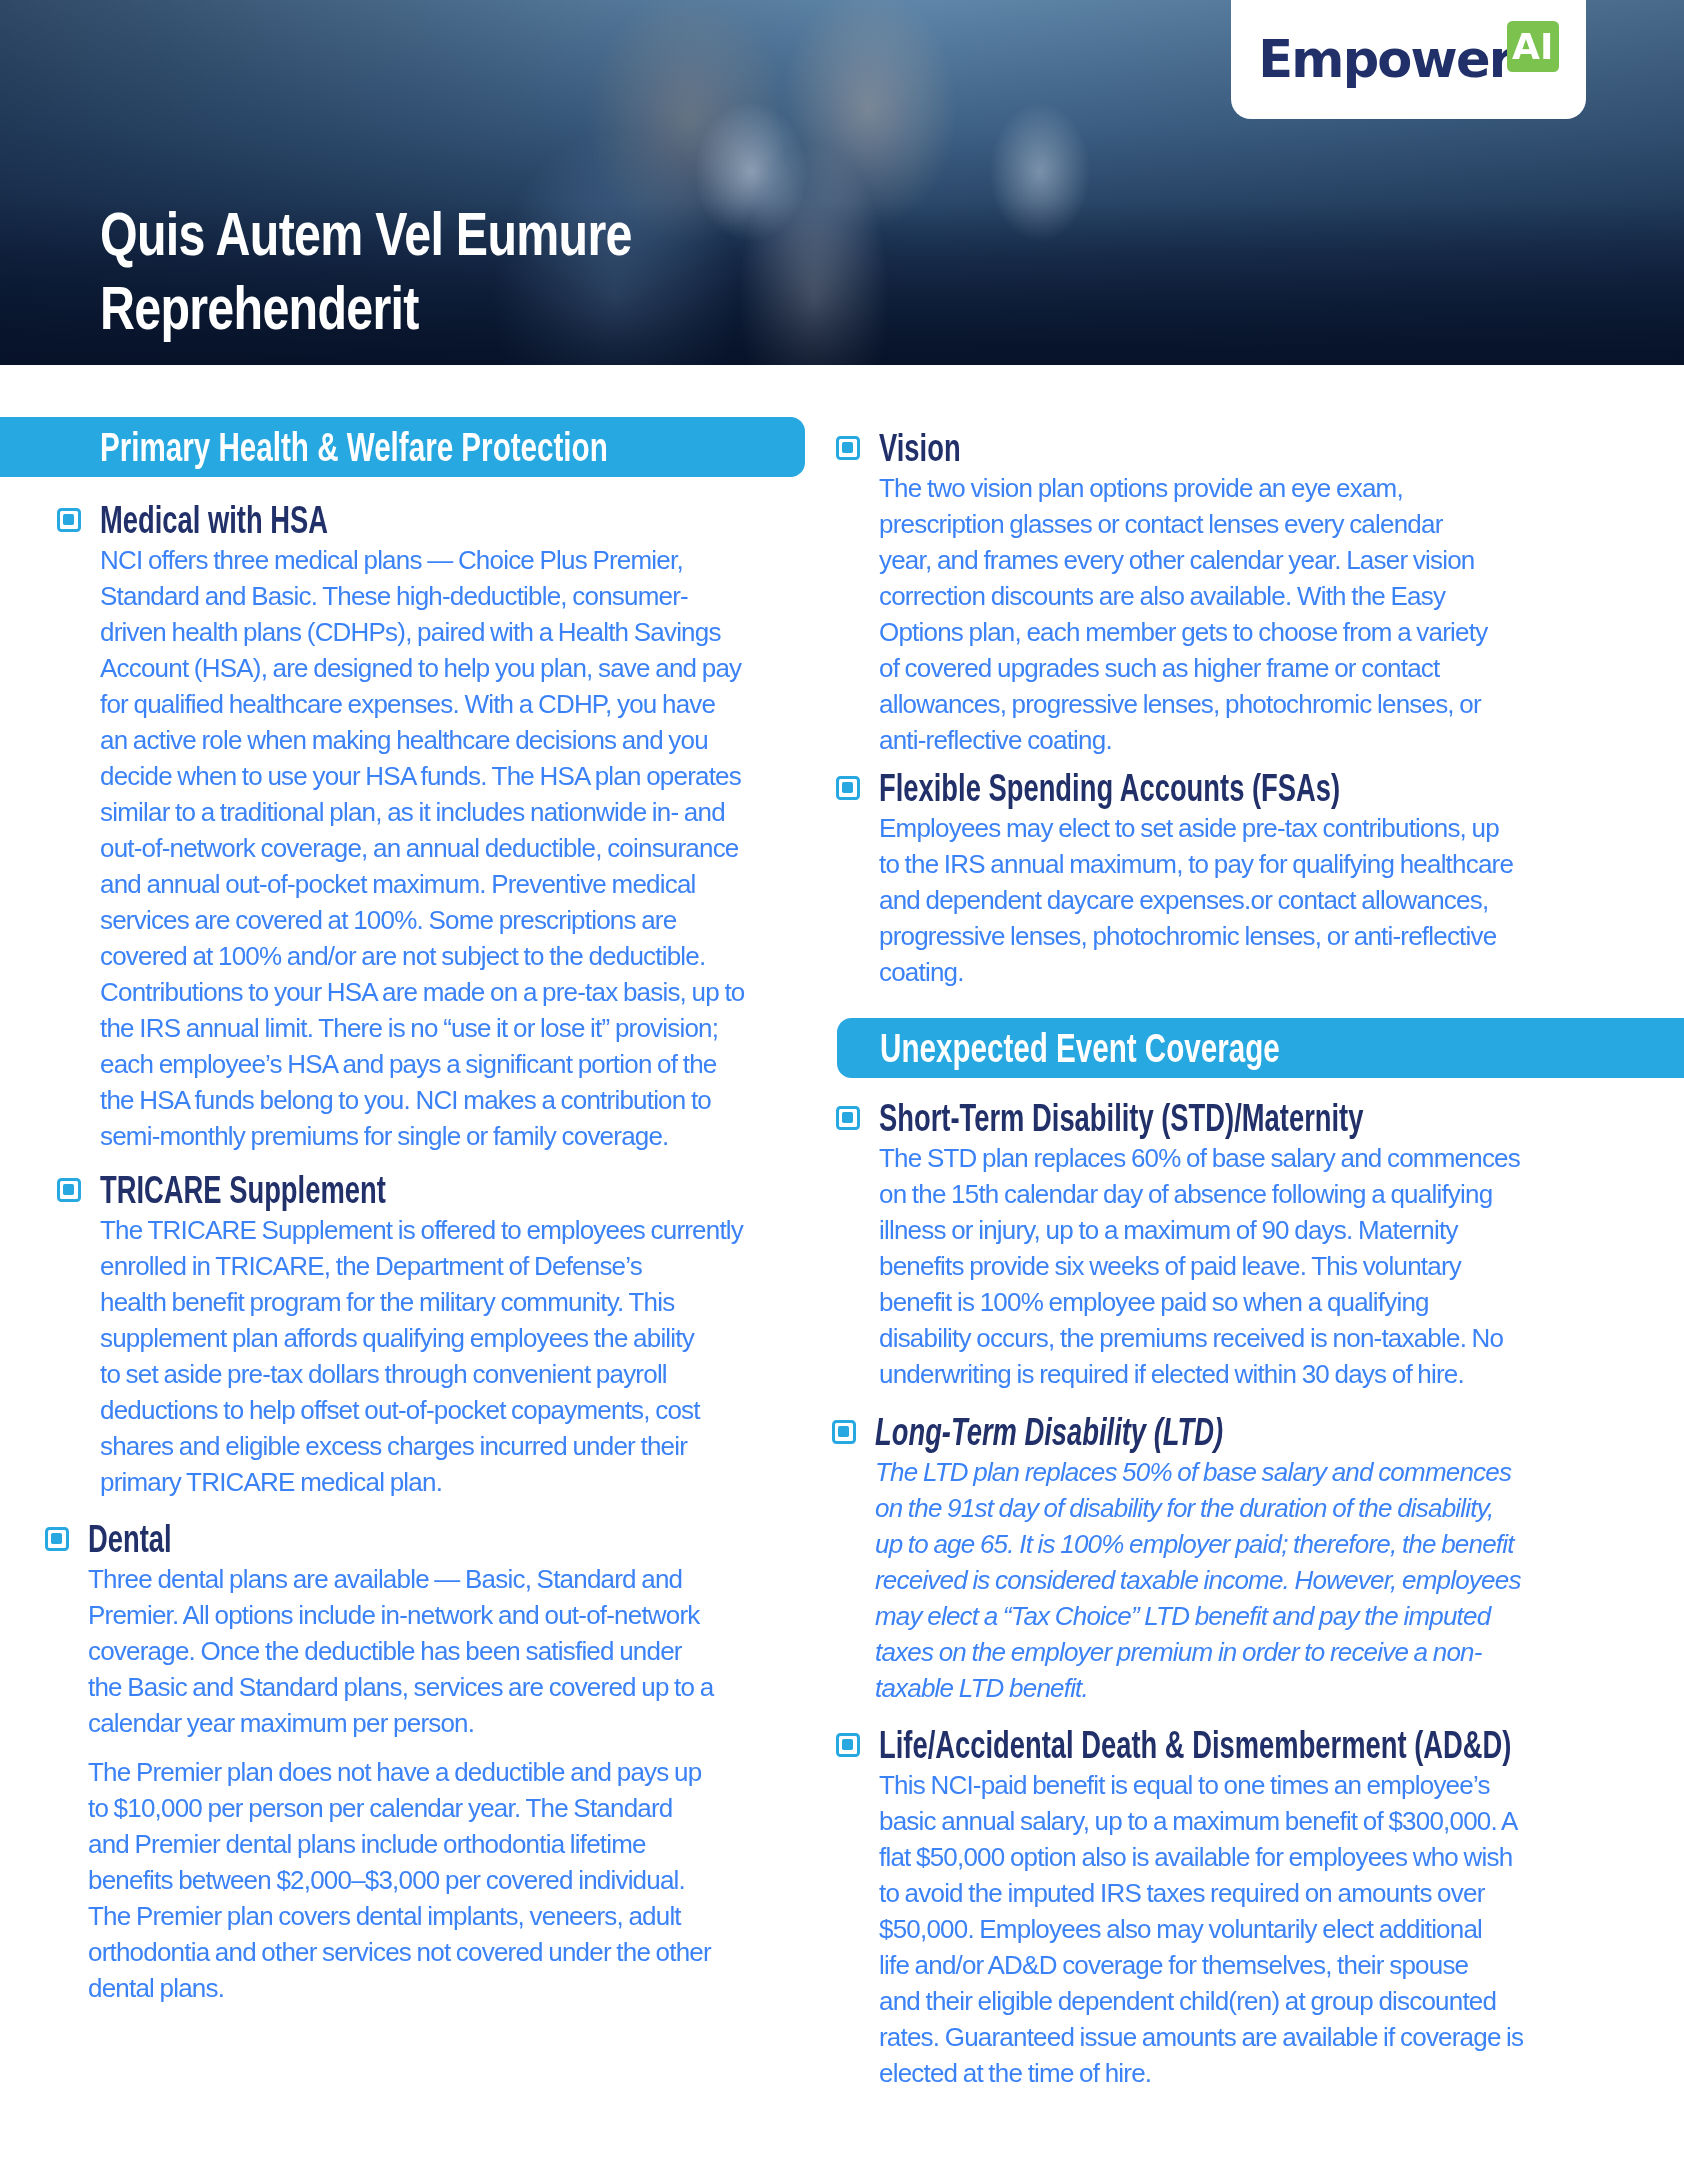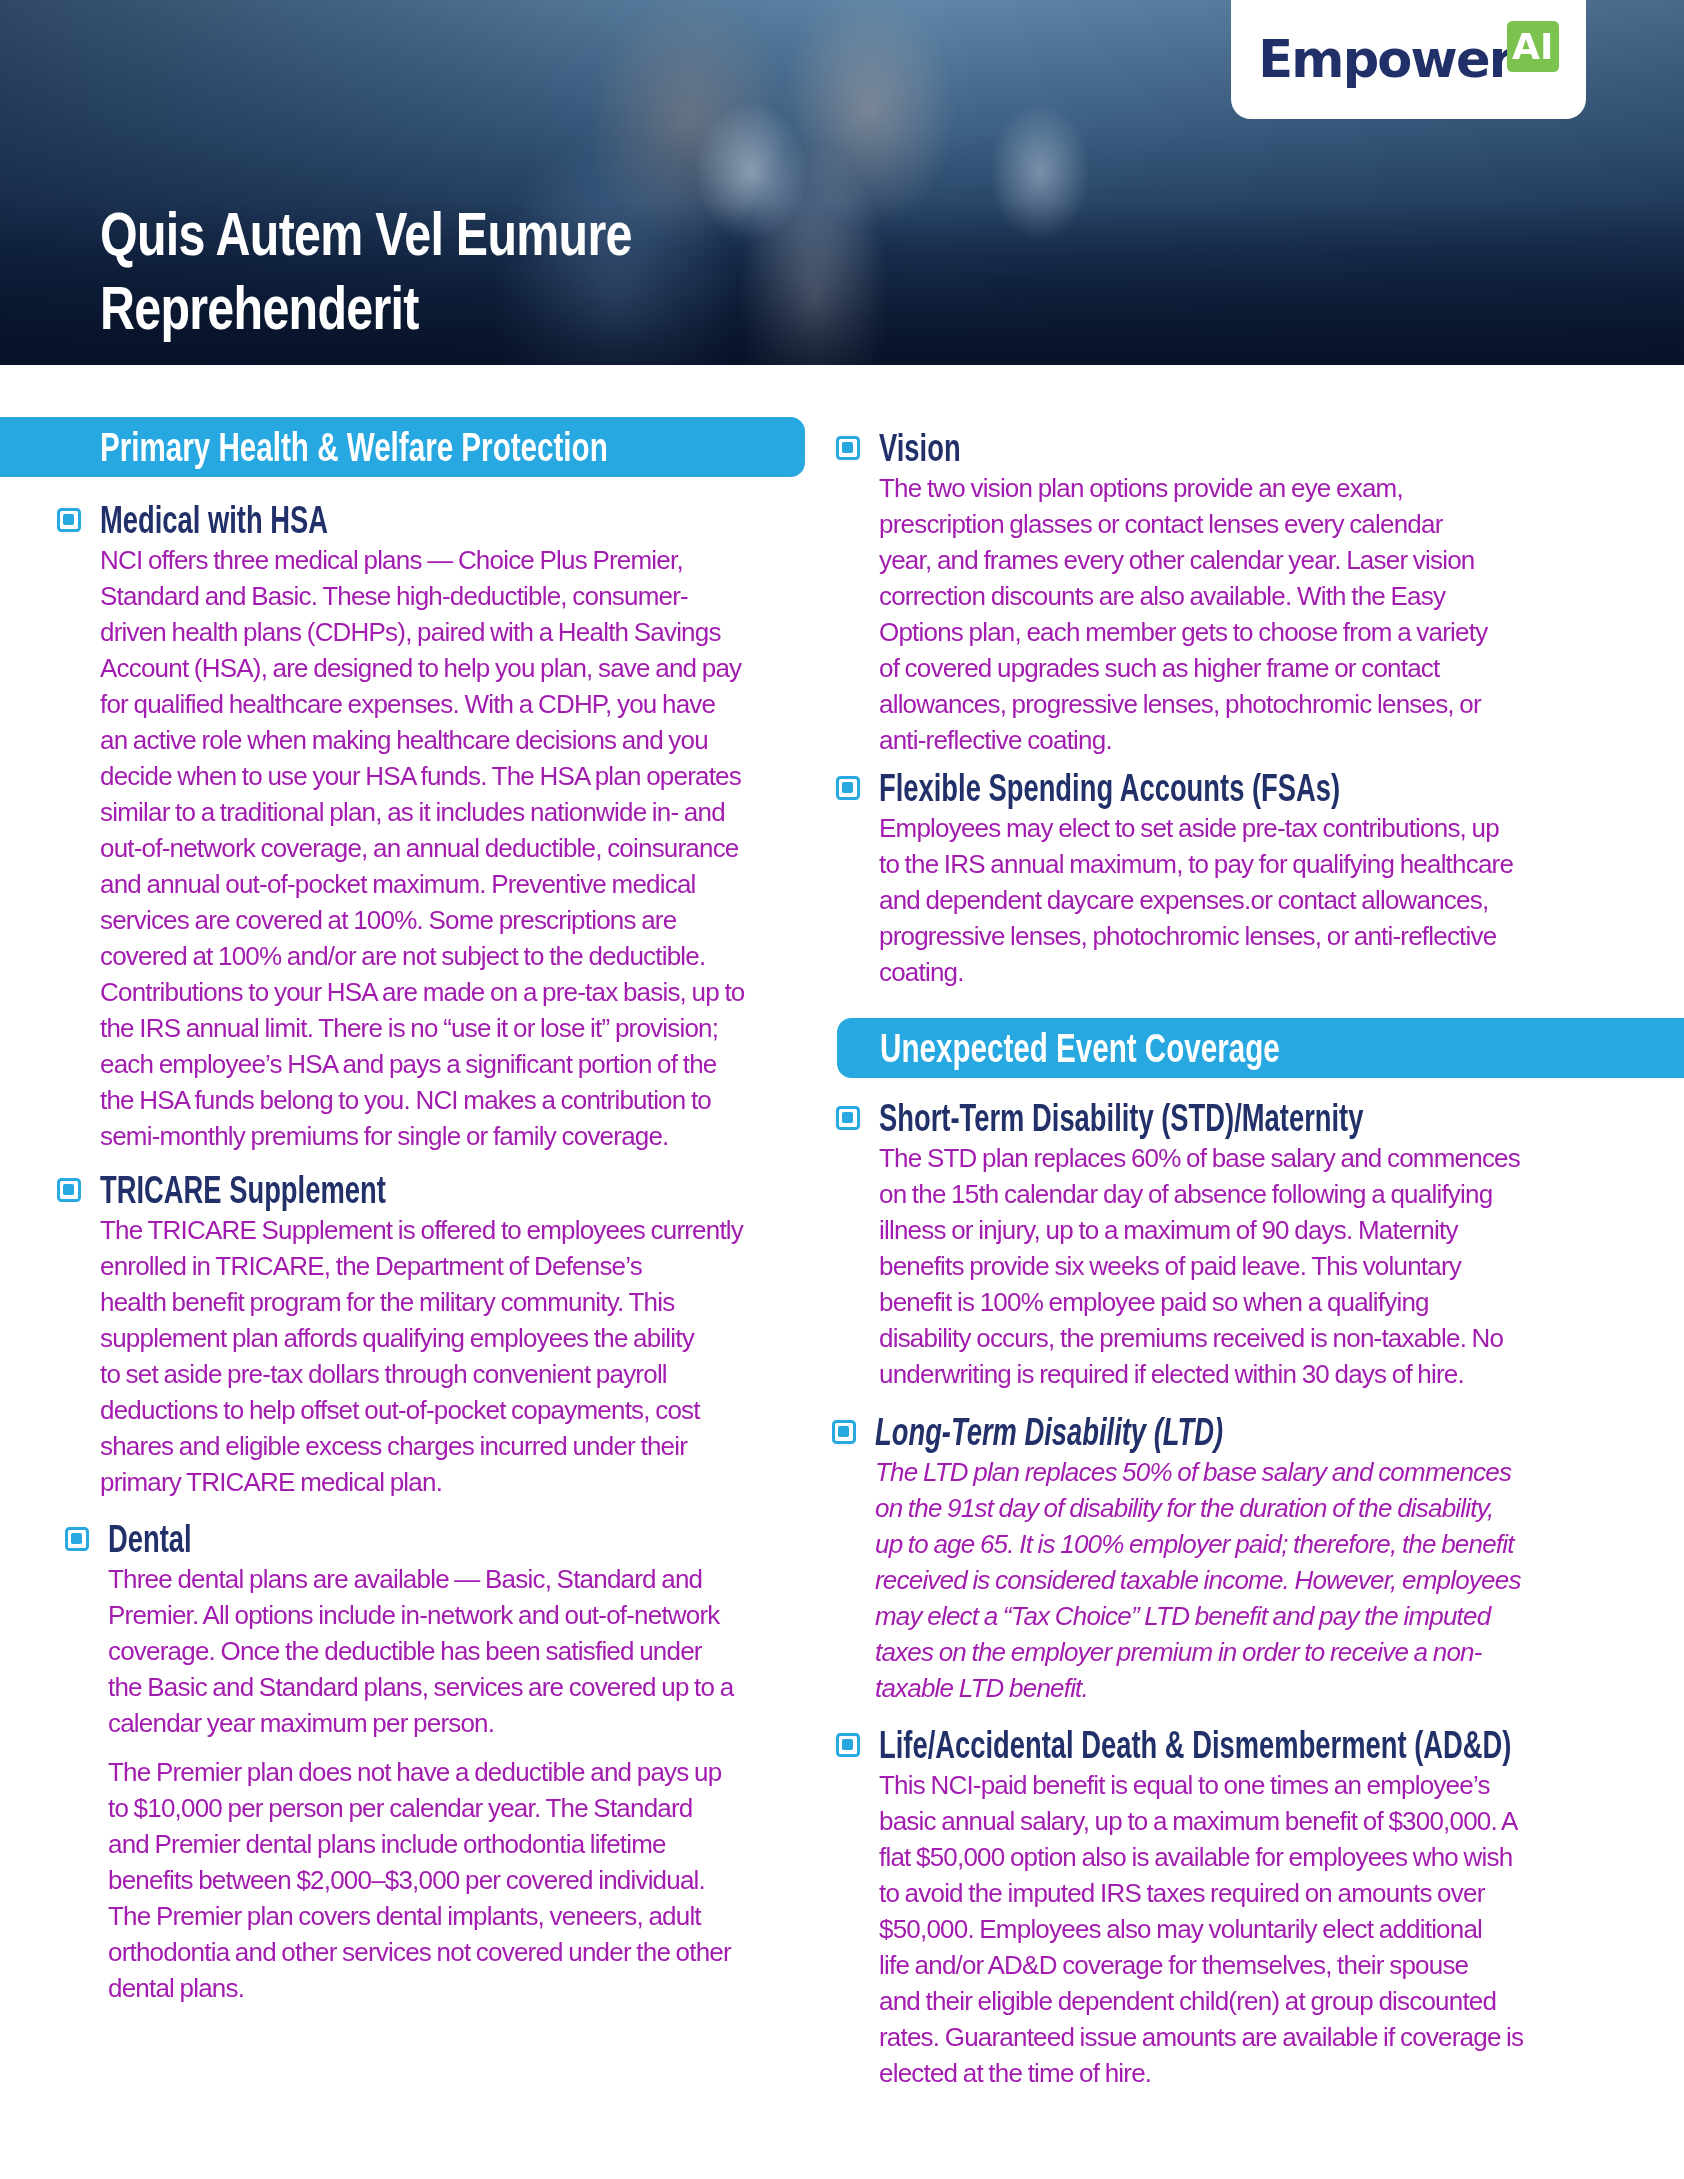--- a/index.html
+++ b/index.html
@@ -69,21 +69,21 @@
   .bullet::after {
     content: ""; position: absolute; left: 2.7px; top: 2.7px; width: 11px; height: 11px;
     background: #27a8e0; border-radius: 1.8px;
   }
   .block-title {
     color: #22306a; font-weight: bold; font-size: 38px; white-space: nowrap;
     transform: scaleX(0.72); transform-origin: left center; display: inline-block;
   }
   .block-body {
     font-family: "Liberation Sans", sans-serif; font-size: 26px; line-height: 36px;
-    color: #a21caf; letter-spacing: -0.8px; word-spacing: -0.9px;
+    color: #3b82f6; letter-spacing: -0.8px; word-spacing: -0.9px;
   }
   .block-body .line { white-space: nowrap; display: block; }
   .para-gap { height: 12.7px; }
 </style>
 </head>
 <body>
 
 <div class="hero">
   <div class="hero-title">
     <div>Quis Autem Vel Eumure</div>
@@ -142,21 +142,21 @@
         <span class="line">health benefit program for the military community. This</span>
         <span class="line">supplement plan affords qualifying employees the ability</span>
         <span class="line">to set aside pre-tax dollars through convenient payroll</span>
         <span class="line">deductions to help offset out-of-pocket copayments, cost</span>
         <span class="line">shares and eligible excess charges incurred under their</span>
         <span class="line">primary TRICARE medical plan.</span>
       </div>
     </div>
 </div>
 
-<div class="block" style="left:108px; top:1516px; width:706px;">
+<div class="block" style="left:88px; top:1516px; width:706px;">
   <div class="block-head">
       <span class="bullet"></span>
       <span class="block-title">Dental</span>
     </div>
   <div class="block-body">
       <div>
         <span class="line">Three dental plans are available — Basic, Standard and</span>
         <span class="line">Premier. All options include in-network and out-of-network</span>
         <span class="line">coverage. Once the deductible has been satisfied under</span>
         <span class="line">the Basic and Standard plans, services are covered up to a</span>

